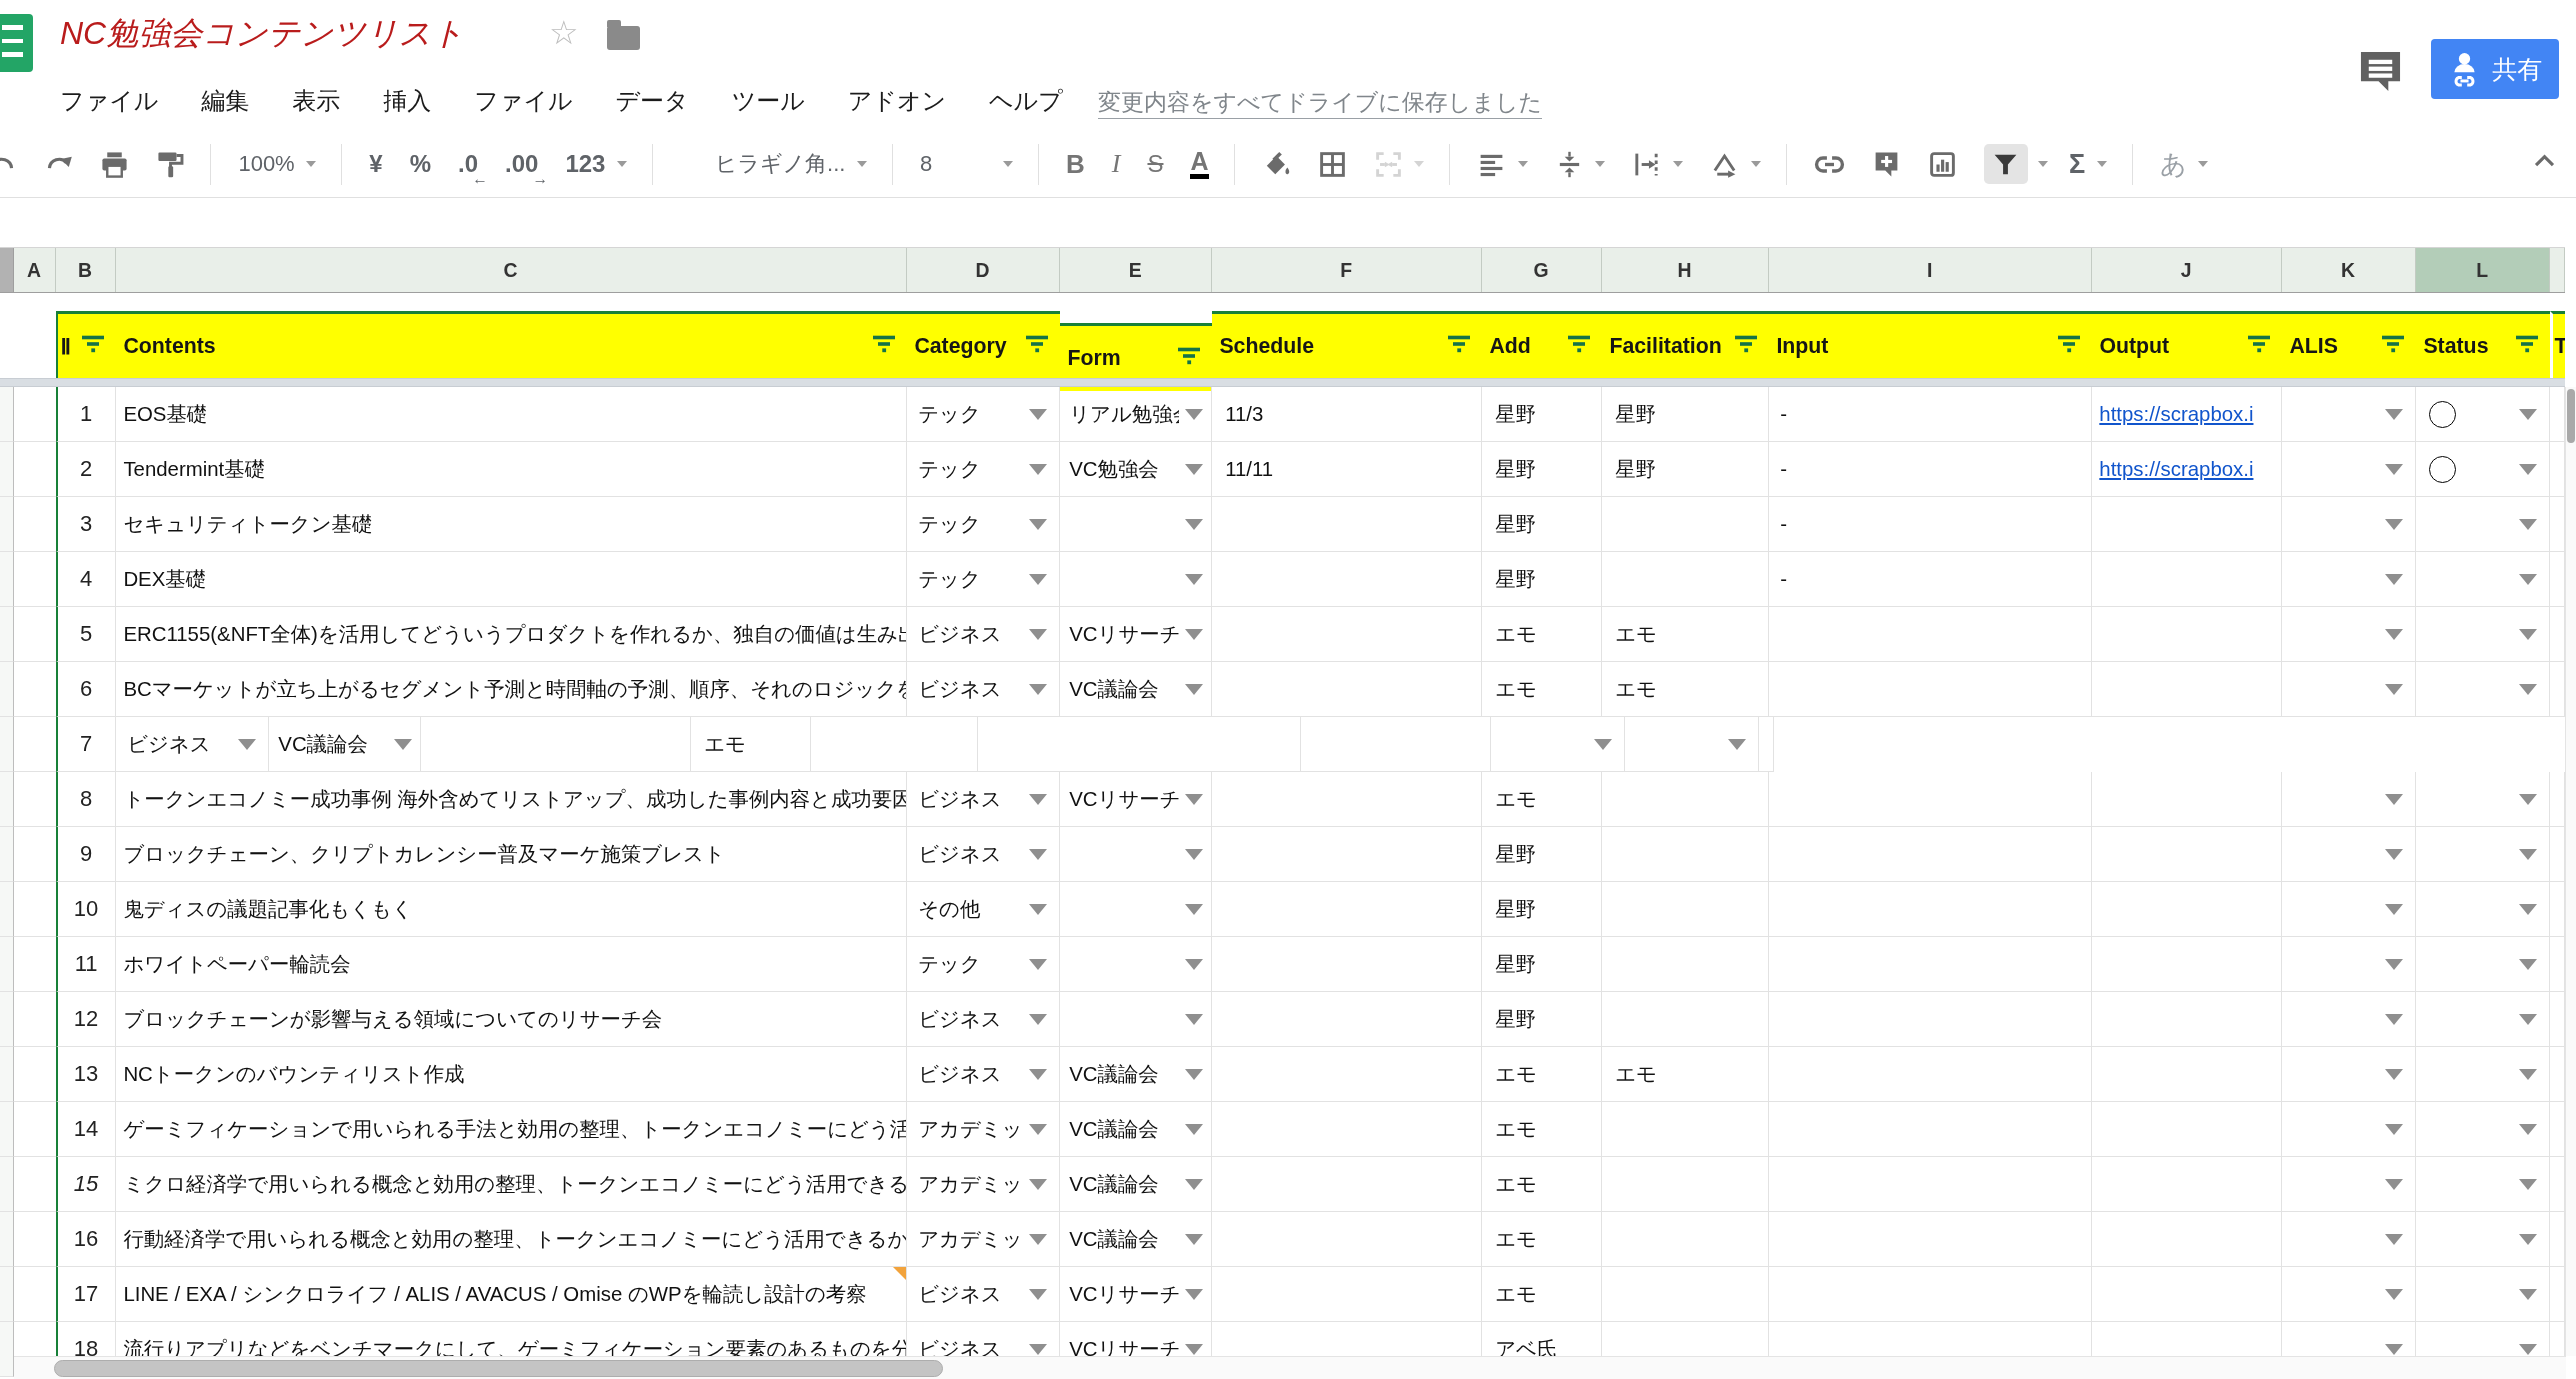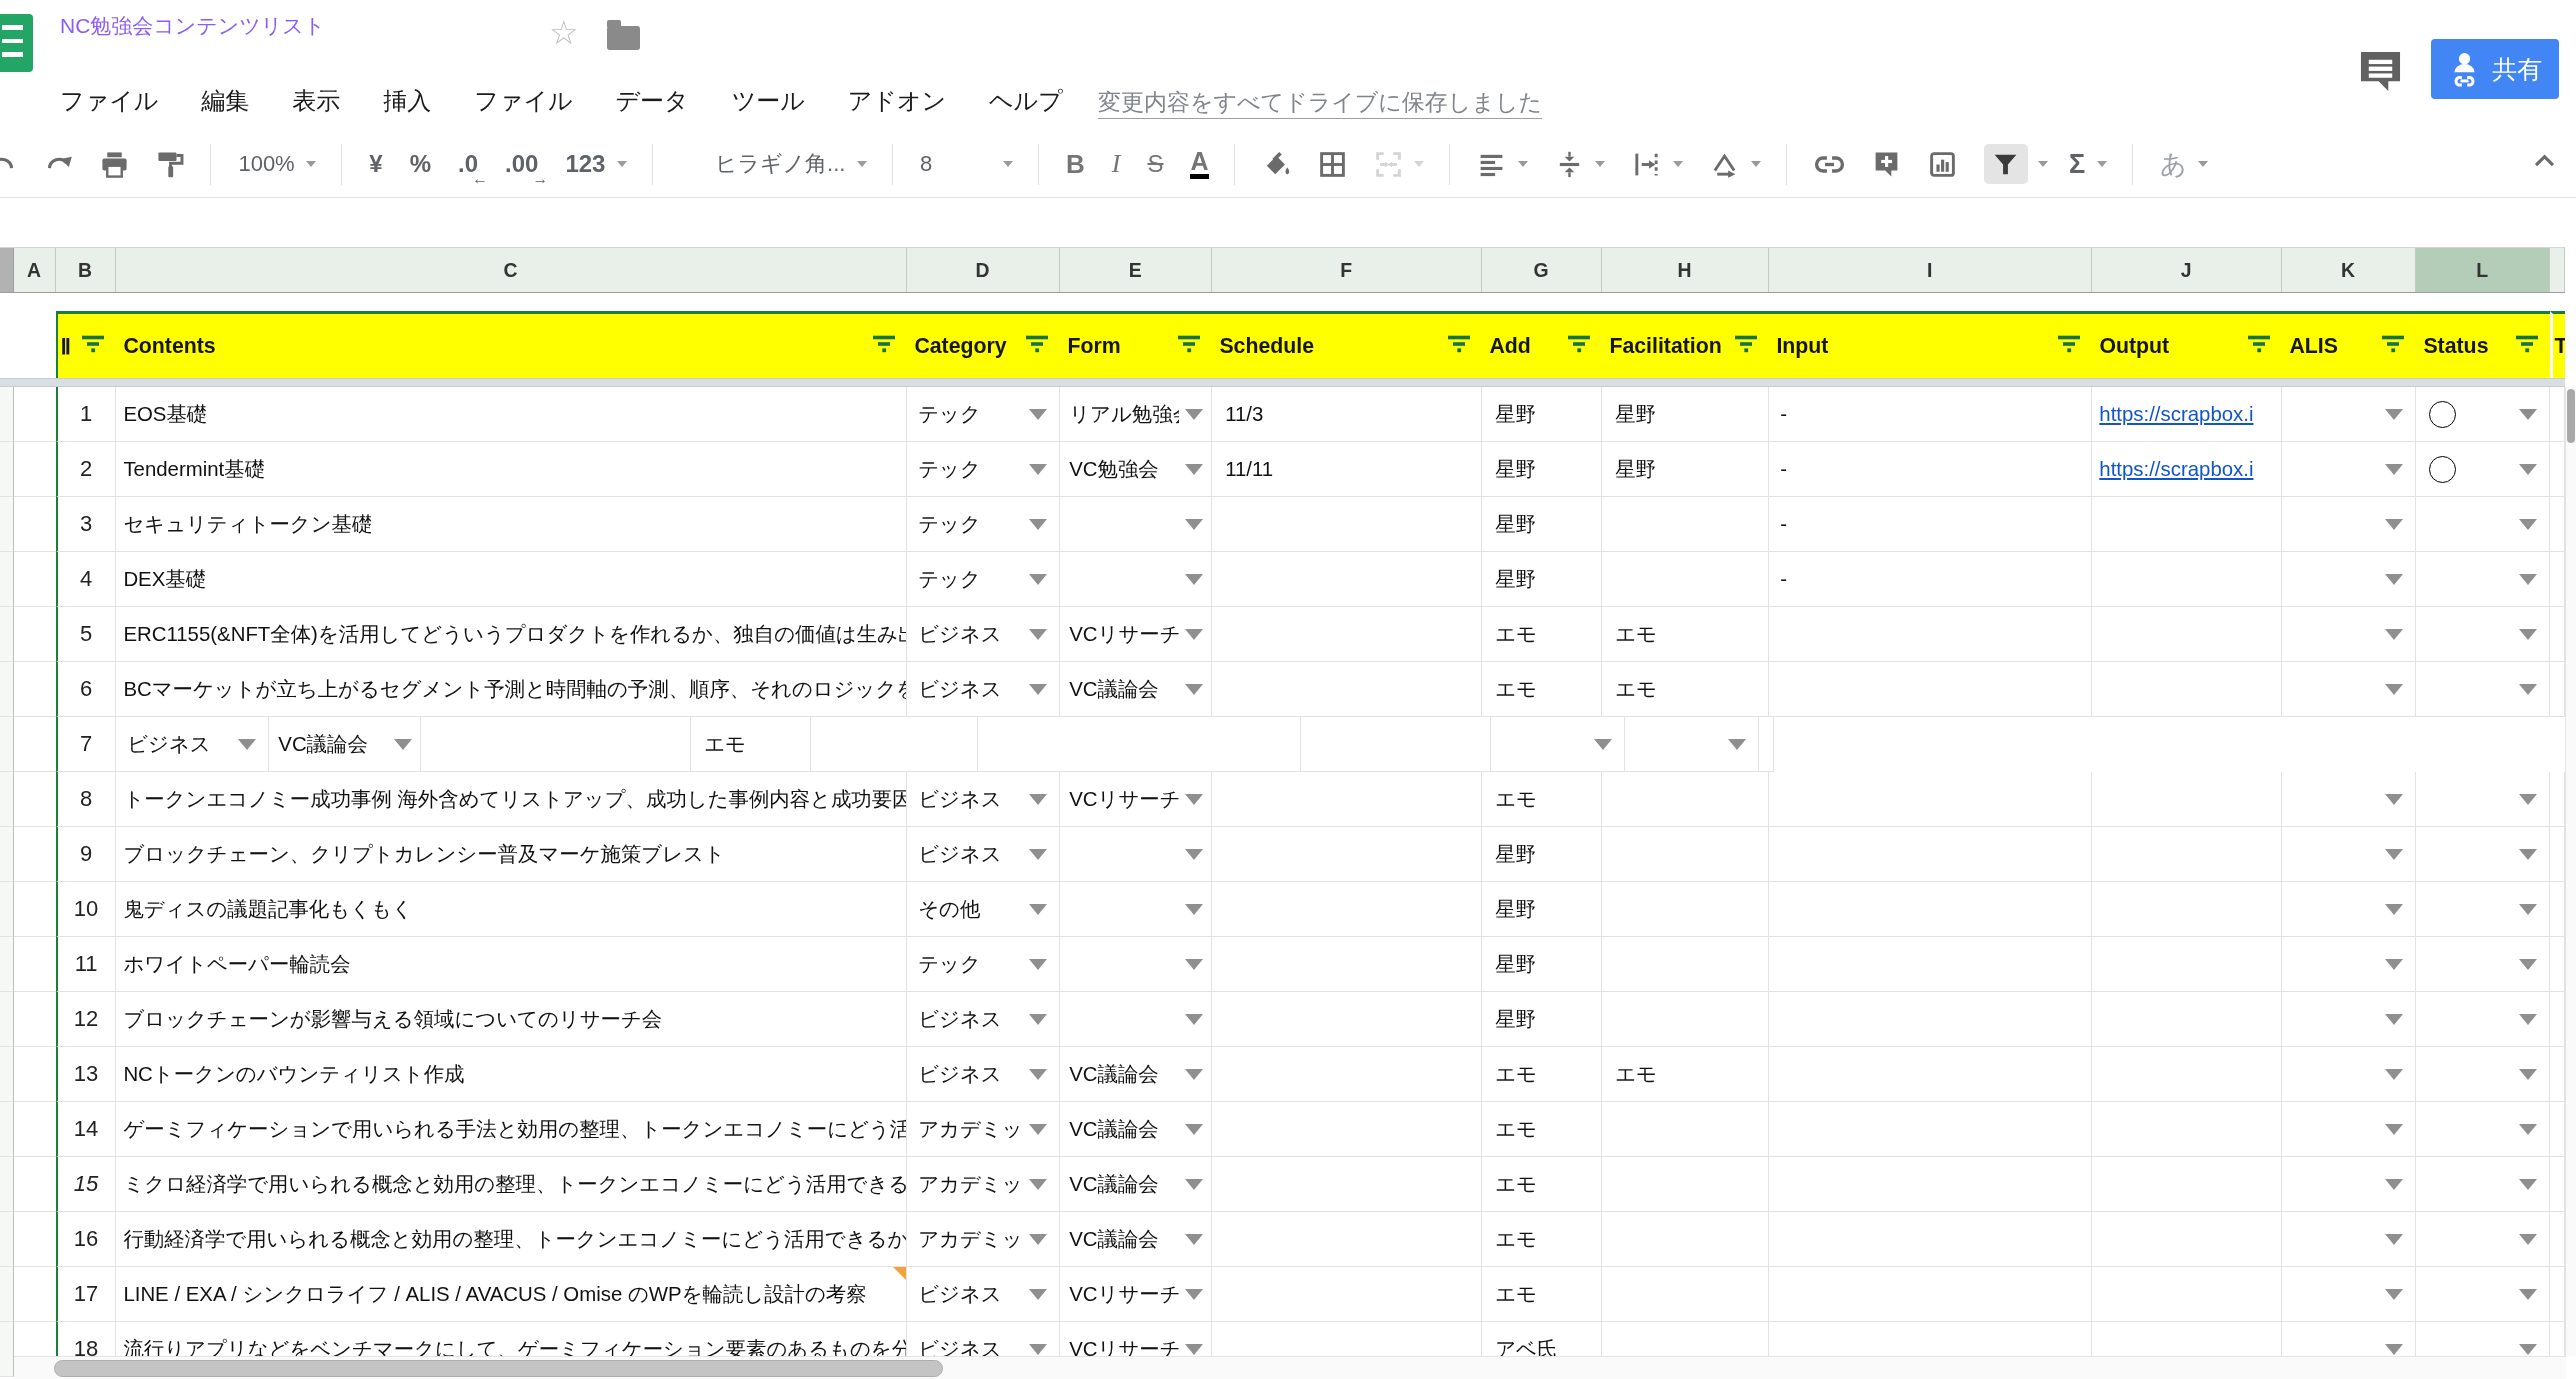--- a/index.html
+++ b/index.html
@@ -4,21 +4,21 @@
 <style>
   html,body{margin:0;padding:0;background:#fff;}
   #app{position:relative;width:2576px;height:1379px;overflow:hidden;background:#fff;
        font-family:"Liberation Sans", sans-serif;color:#111;}
 
   
   .titlebar{position:absolute;left:0;top:0;width:100%;height:131px;background:#fff;}
   .logo{position:absolute;left:-11.6px;top:13.6px;width:45px;height:58px;background:#23a566;border-radius:3.9px;}
   .logo::after{content:"";position:absolute;left:13.6px;top:11.6px;width:21.3px;height:35px;
        background:repeating-linear-gradient(#fff 0 4.8px, transparent 4.8px 13.6px);}
-  .doc-title{position:absolute;left:60px;top:11.6px;font-size:21px;color:#8b5cf6;white-space:nowrap;}
+  .doc-title{position:absolute;left:60px;top:11.6px;font-size:32px;color:#b91c1c;white-space:nowrap;font-style:italic;}
   .star{position:absolute;left:549px;top:12.6px;font-size:33px;color:#bdbdbd;}
   .folder{position:absolute;left:607px;top:26px;width:33px;height:24px;background:#8a8a8a;border-radius:2.9px;}
   .folder::before{content:"";position:absolute;left:0;top:-5.8px;width:13.6px;height:6.8px;background:#8a8a8a;border-radius:1.9px 1.9px 0 0;}
   .menu-row{position:absolute;left:60px;top:85px;display:flex;gap:43px;font-size:24px;color:#1b1b1b;}
   .menu-row span{cursor:default;white-space:nowrap;}
   .saved{position:absolute;left:1098px;top:87px;font-size:23px;color:#80868b;border-bottom:1px solid #9aa0a6;white-space:nowrap;}
   .comment-btn{position:absolute;left:2357px;top:50px;width:47px;height:43px;}
   .share-btn{position:absolute;left:2431px;top:39px;width:128px;height:60px;background:#4285f4;border:none;border-radius:3.9px;
        display:flex;align-items:center;justify-content:center;gap:11.6px;color:#fff;font-size:25px;font-weight:500;
        font-family:"Liberation Sans", sans-serif;cursor:pointer;}
@@ -346,21 +346,21 @@
             </svg></span>
         </div>
         <div class="fcell" style="width: 153px;">
           <span>Category</span>
           <span><svg width="26" height="20.4" viewBox="0 0 26 20">
               <rect x="2" y="2.5" width="22" height="3.6" fill="#157347"></rect>
               <rect x="7" y="9" width="12" height="3.6" fill="#157347"></rect>
               <rect x="11.3" y="15.2" width="3.8" height="3.8" fill="#157347"></rect>
             </svg></span>
         </div>
-        <div class="fcell" style="width: 152px;">
+        <div class="fcell" style="width: 152px; margin-top: 12px;">
           <span>Form</span>
           <span><svg width="26" height="20.4" viewBox="0 0 26 20">
               <rect x="2" y="2.5" width="22" height="3.6" fill="#157347"></rect>
               <rect x="7" y="9" width="12" height="3.6" fill="#157347"></rect>
               <rect x="11.3" y="15.2" width="3.8" height="3.8" fill="#157347"></rect>
             </svg></span>
         </div>
         <div class="fcell" style="width: 270px;">
           <span>Schedule</span>
           <span><svg width="26" height="20.4" viewBox="0 0 26 20">

